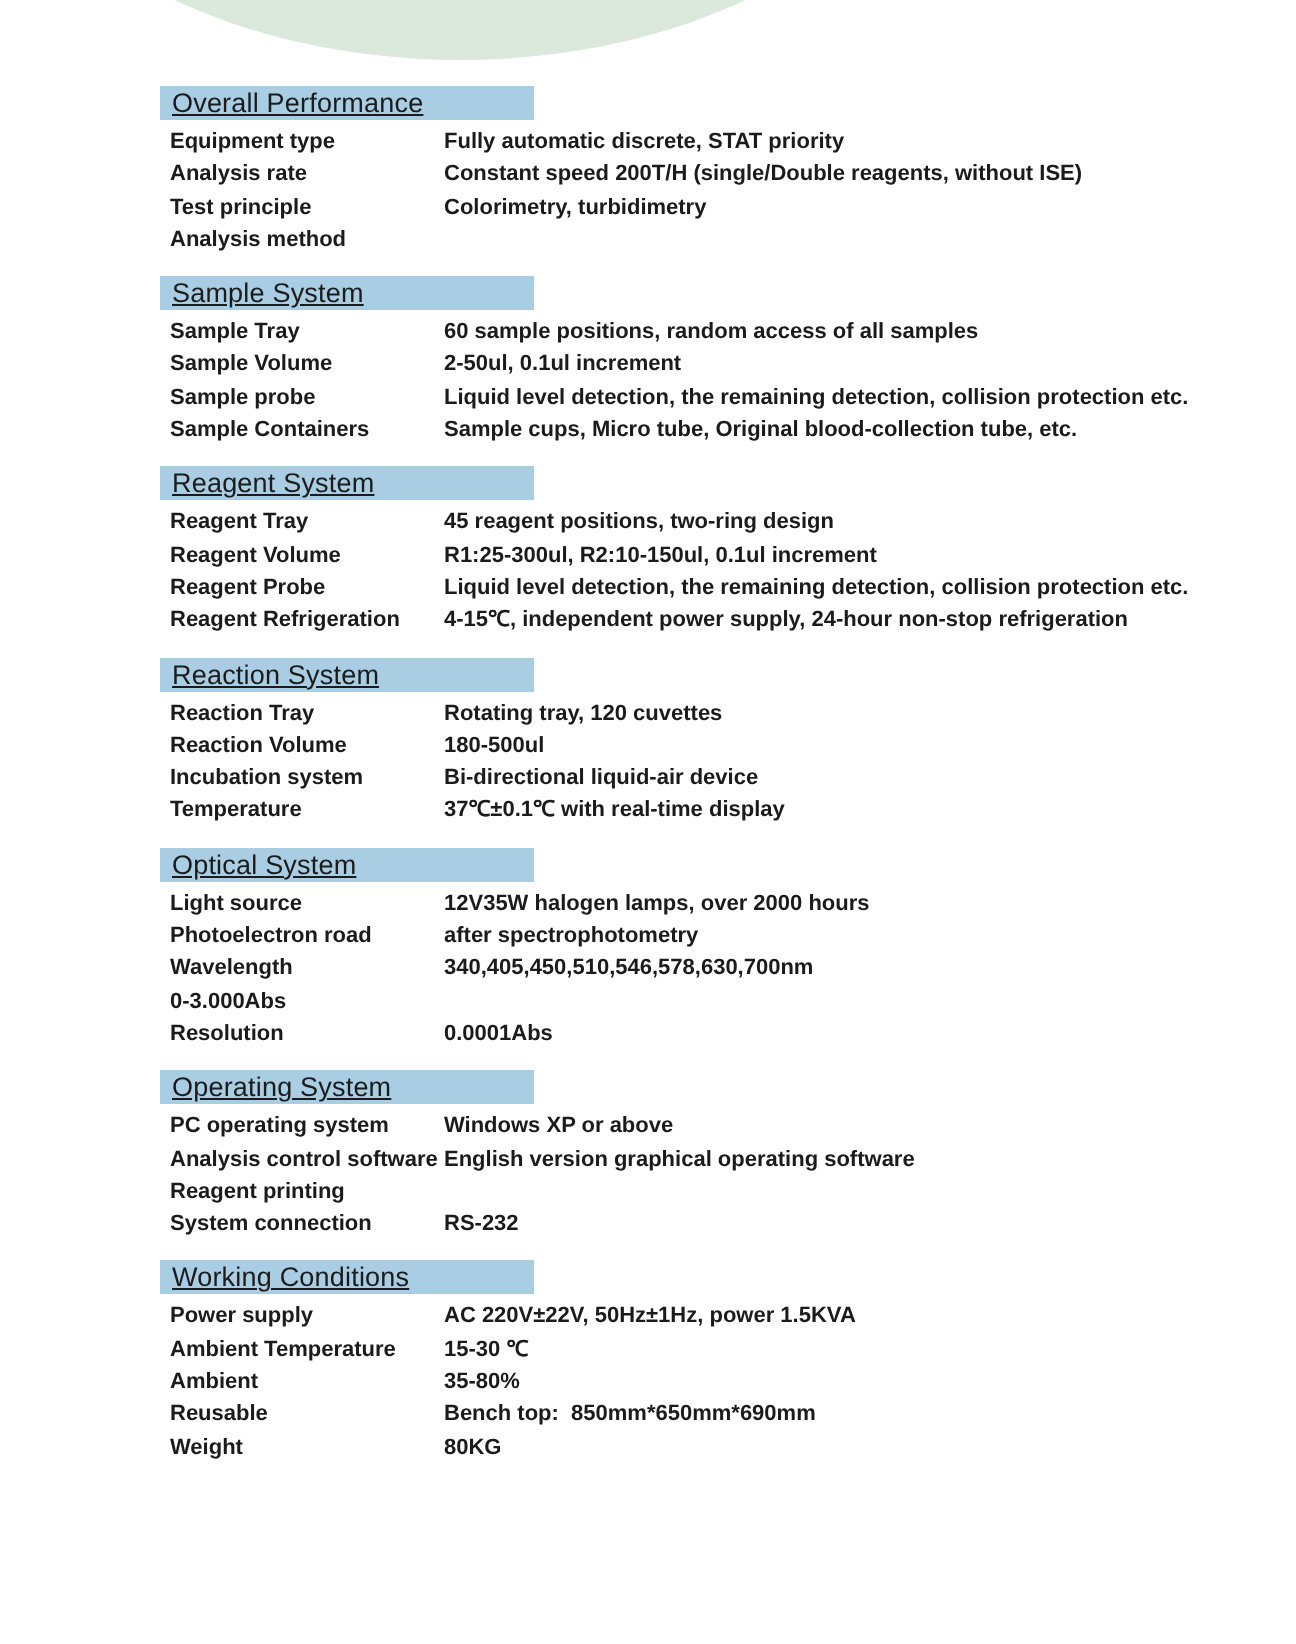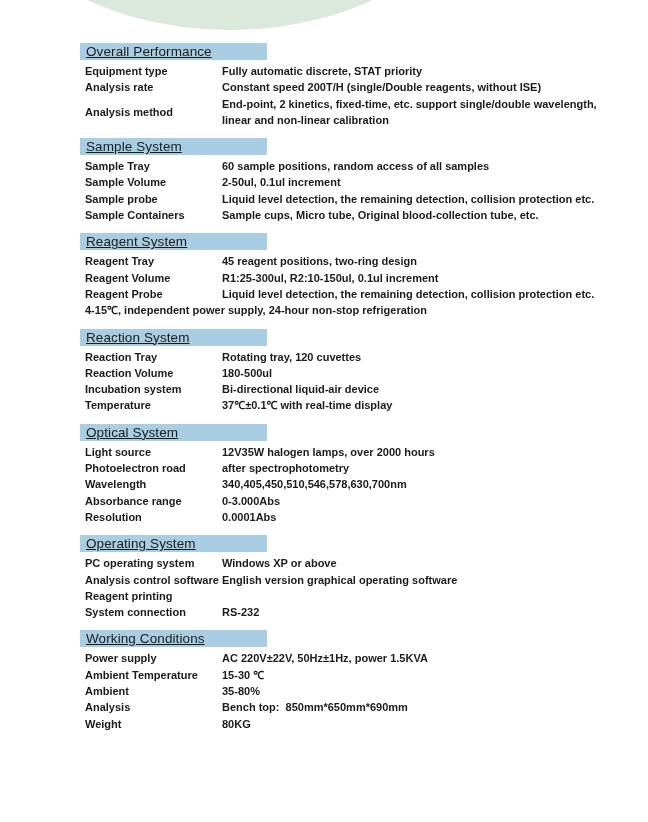--- a/index.html
+++ b/index.html
@@ -76,25 +76,27 @@
   <div class="spec-row">
     <span class="spec-label">Equipment type</span>
     <span class="spec-value">Fully automatic discrete, STAT priority</span>
   </div>
 
   <div class="spec-row">
     <span class="spec-label">Analysis rate</span>
     <span class="spec-value">Constant speed 200T/H (single/Double reagents, without ISE)</span>
   </div>
 
+  <div class="spec-row">
+    <span class="spec-label">Test principle</span>
+    <span class="spec-value">Colorimetry, turbidimetry</span>
+  </div>
 
   <div class="spec-row">
     <span class="spec-label">Analysis method</span>
-    <span class="spec-value">End-point, 2 kinetics, fixed-time, etc. support single/double wavelength,
-linear and non-linear calibration</span>
   </div>
 </div>
   </section>
 
   <section class="spec-section">
     <h2 class="section-header">Sample System</h2>
     <div class="rows">
   <div class="spec-row">
     <span class="spec-label">Sample Tray</span>
     <span class="spec-value">60 sample positions, random access of all samples</span>
@@ -129,20 +131,21 @@
     <span class="spec-label">Reagent Volume</span>
     <span class="spec-value">R1:25-300ul, R2:10-150ul, 0.1ul increment</span>
   </div>
 
   <div class="spec-row">
     <span class="spec-label">Reagent Probe</span>
     <span class="spec-value">Liquid level detection, the remaining detection, collision protection etc.</span>
   </div>
 
   <div class="spec-row">
+    <span class="spec-label">Reagent Refrigeration</span>
     <span class="spec-value">4-15℃, independent power supply, 24-hour non-stop refrigeration</span>
   </div>
 </div>
   </section>
 
   <section class="spec-section">
     <h2 class="section-header">Reaction System</h2>
     <div class="rows">
   <div class="spec-row">
     <span class="spec-label">Reaction Tray</span>
@@ -179,21 +182,20 @@
     <span class="spec-label">Photoelectron road</span>
     <span class="spec-value">after spectrophotometry</span>
   </div>
 
   <div class="spec-row">
     <span class="spec-label">Wavelength</span>
     <span class="spec-value">340,405,450,510,546,578,630,700nm</span>
   </div>
 
   <div class="spec-row">
-    <span class="spec-label">Absorbance range</span>
     <span class="spec-value">0-3.000Abs</span>
   </div>
 
   <div class="spec-row">
     <span class="spec-label">Resolution</span>
     <span class="spec-value">0.0001Abs</span>
   </div>
 </div>
   </section>
 
@@ -234,21 +236,21 @@
     <span class="spec-value">15-30 ℃</span>
   </div>
 
   <div class="spec-row">
     <span class="spec-label">Ambient</span>
     <span class="spec-value">35-80%</span>
   </div>
 
 
   <div class="spec-row">
-    <span class="spec-label">Analysis</span>
+    <span class="spec-label">Reusable</span>
     <span class="spec-value">Bench top:  850mm*650mm*690mm</span>
   </div>
 
   <div class="spec-row">
     <span class="spec-label">Weight</span>
     <span class="spec-value">80KG</span>
   </div>
 </div>
   </section>
 </main>

